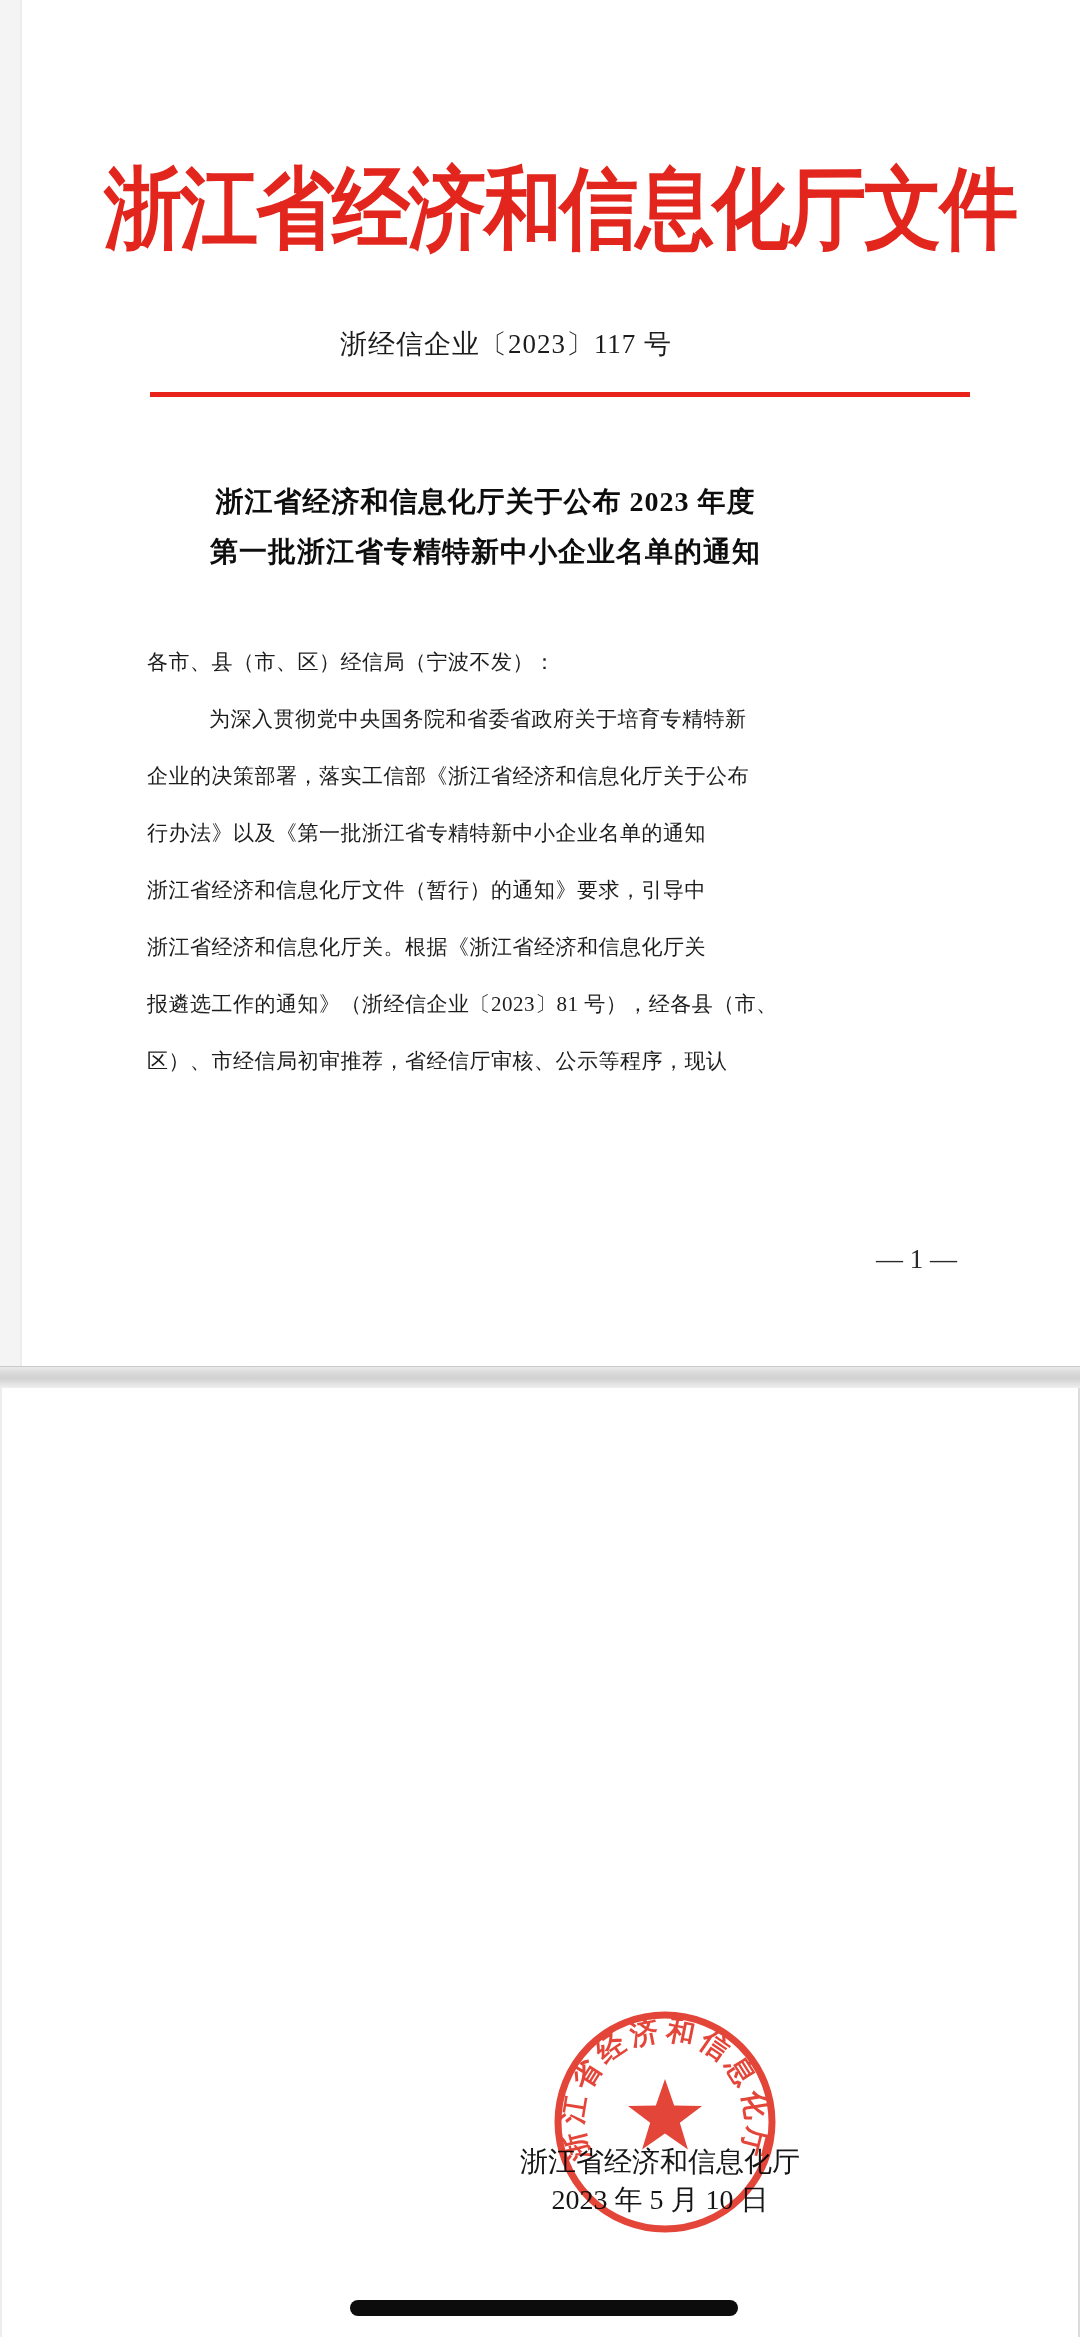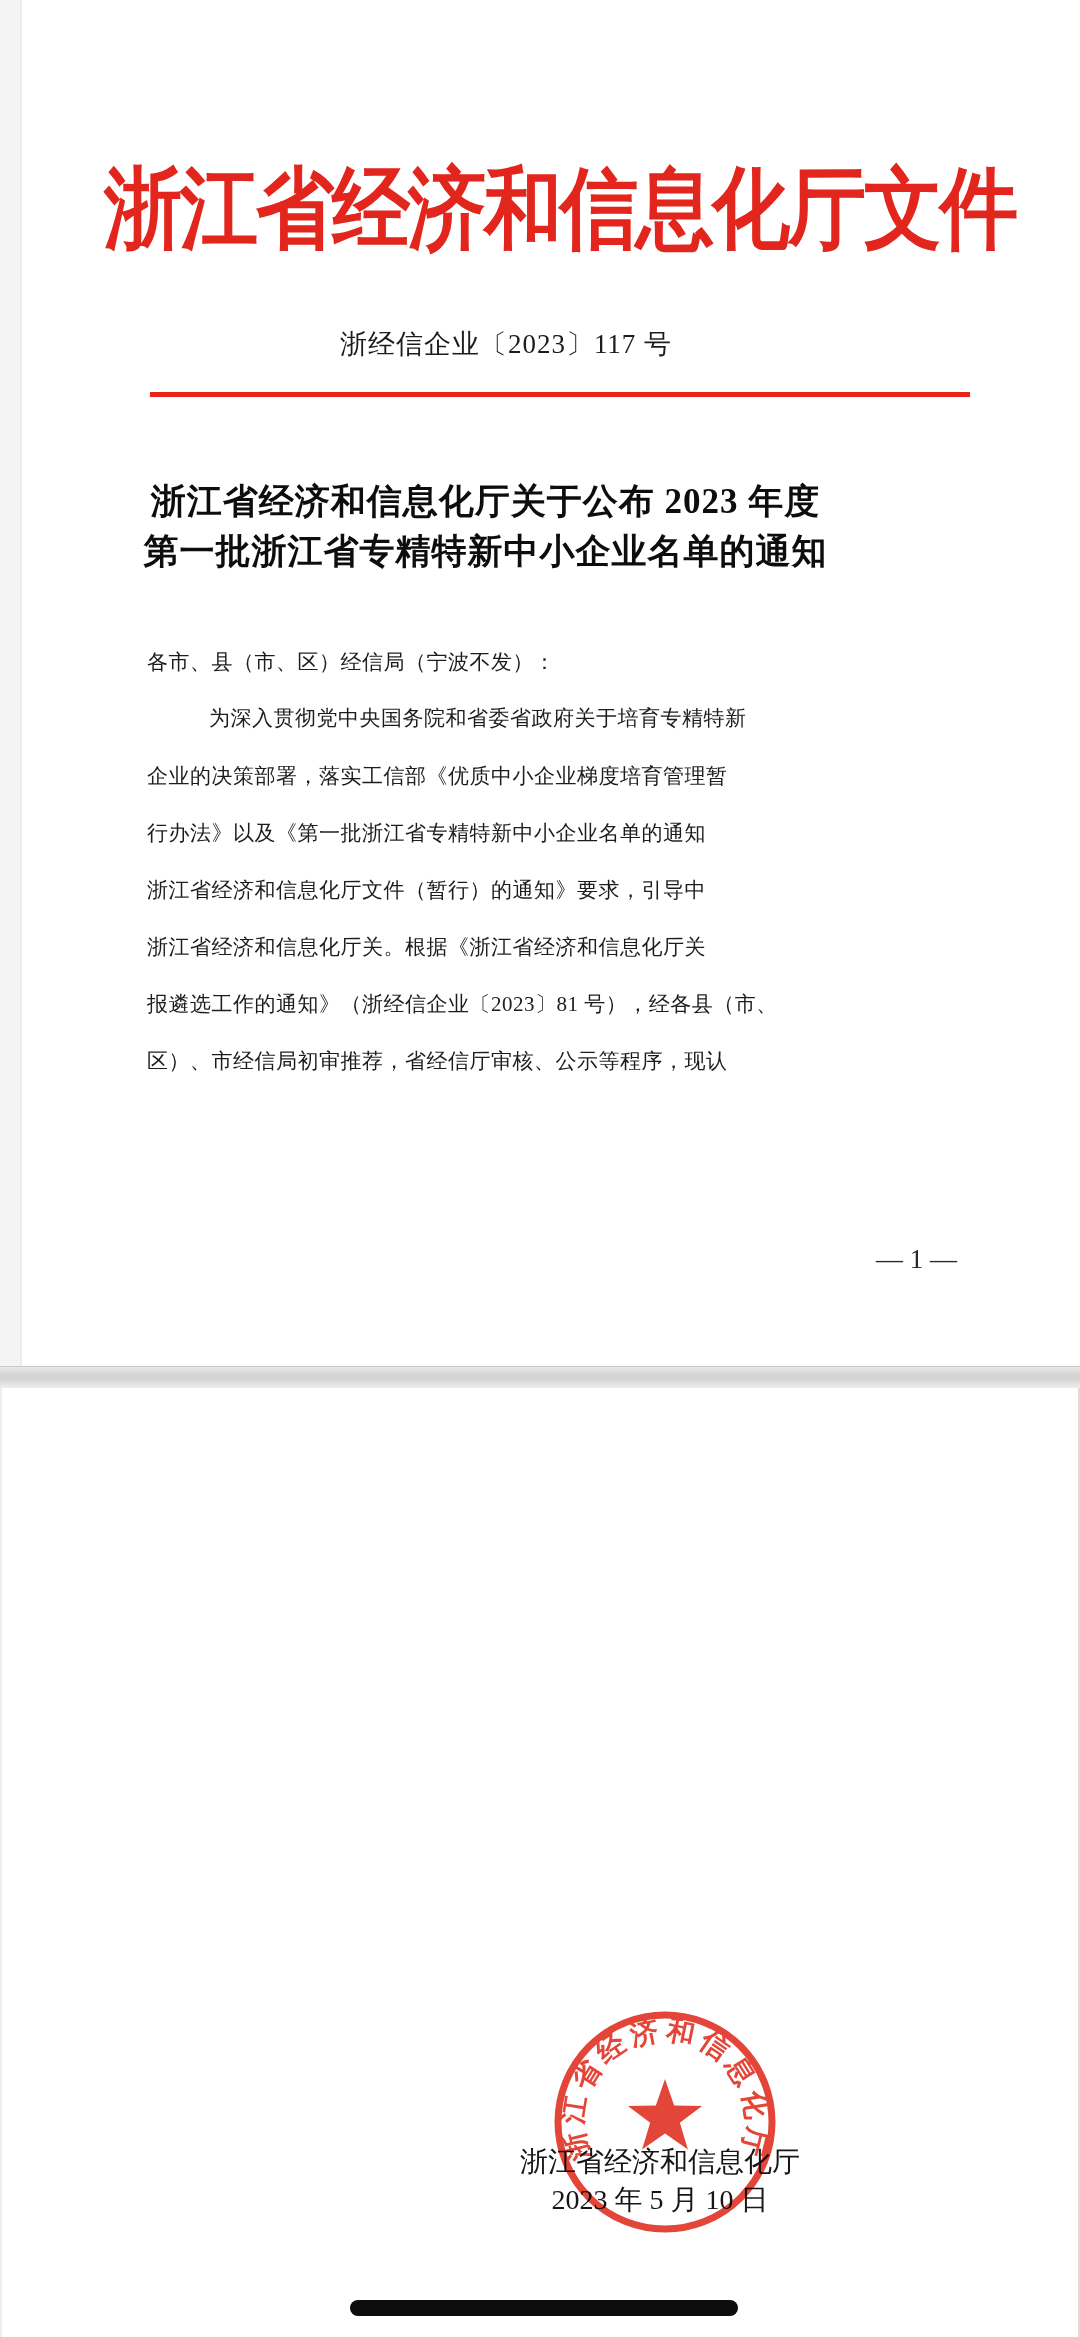--- a/index.html
+++ b/index.html
@@ -43,31 +43,31 @@
     position:absolute;top:326px;left:0;width:972px;
     text-align:center;font-size:27px;letter-spacing:1px;
     white-space:nowrap;
   }
   .red-rule{
     position:absolute;top:392px;left:130px;width:820px;height:5px;
     background:var(--rule-red);
   }
   .doc-title{
     position:absolute;top:477px;left:0;width:931px;
-    text-align:center;font-size:35px;font-weight:700;line-height:50px;
+    text-align:center;font-size:28px;font-weight:700;line-height:50px;
     letter-spacing:1px;color:#0d0d0d;white-space:nowrap;
   }
   .body-block{
     position:absolute;left:127px;width:826px;
     font-size:21px;line-height:57px;letter-spacing:0.5px;
     color:var(--ink);
   }
   .body-block-1{top:634px;}
   .body-line{white-space:nowrap;}
-  .body-line.indent{padding-left:62px;font-family:Liberation Mono, monospace;}
+  .body-line.indent{padding-left:62px;}
   .page-number{
     position:absolute;top:1244px;left:600px;width:337px;
     text-align:right;font-size:27px;color:#2a2a2a;white-space:nowrap;
   }
   .sign-block{
     position:absolute;top:2143px;left:160px;width:1000px;
     text-align:center;font-size:28px;line-height:38px;
     color:#161616;white-space:nowrap;
   }
   .seal{
@@ -95,21 +95,21 @@
     <div class="doc-header">浙江省经济和信息化厅文件</div>
     <div class="doc-number">浙经信企业〔2023〕117 号</div>
     <div class="red-rule"></div>
     <div class="doc-title">
       <div>浙江省经济和信息化厅关于公布 2023 年度</div>
       <div>第一批浙江省专精特新中小企业名单的通知</div>
     </div>
     <div class="body-block body-block-1">
       <div class="body-line">各市、县（市、区）经信局（宁波不发）：</div>
       <div class="body-line indent">为深入贯彻党中央国务院和省委省政府关于培育专精特新</div>
-      <div class="body-line">企业的决策部署，落实工信部《优质中小企业梯度培育管理暂</div>
+      <div class="body-line">企业的决策部署，落实工信部《浙江省经济和信息化厅关于公布</div>
       <div class="body-line">行办法》以及《第一批浙江省专精特新中小企业名单的通知</div>
       <div class="body-line">浙江省经济和信息化厅文件（暂行）的通知》要求，引导中</div>
       <div class="body-line">浙江省经济和信息化厅关。根据《浙江省经济和信息化厅关</div>
       <div class="body-line">报遴选工作的通知》（浙经信企业〔2023〕81 号），经各县（市、</div>
       <div class="body-line">区）、市经信局初审推荐，省经信厅审核、公示等程序，现认</div>
     </div>
     <div class="page-number">— 1 —</div>
   </div>
 
   <div class="page-divider"></div>

